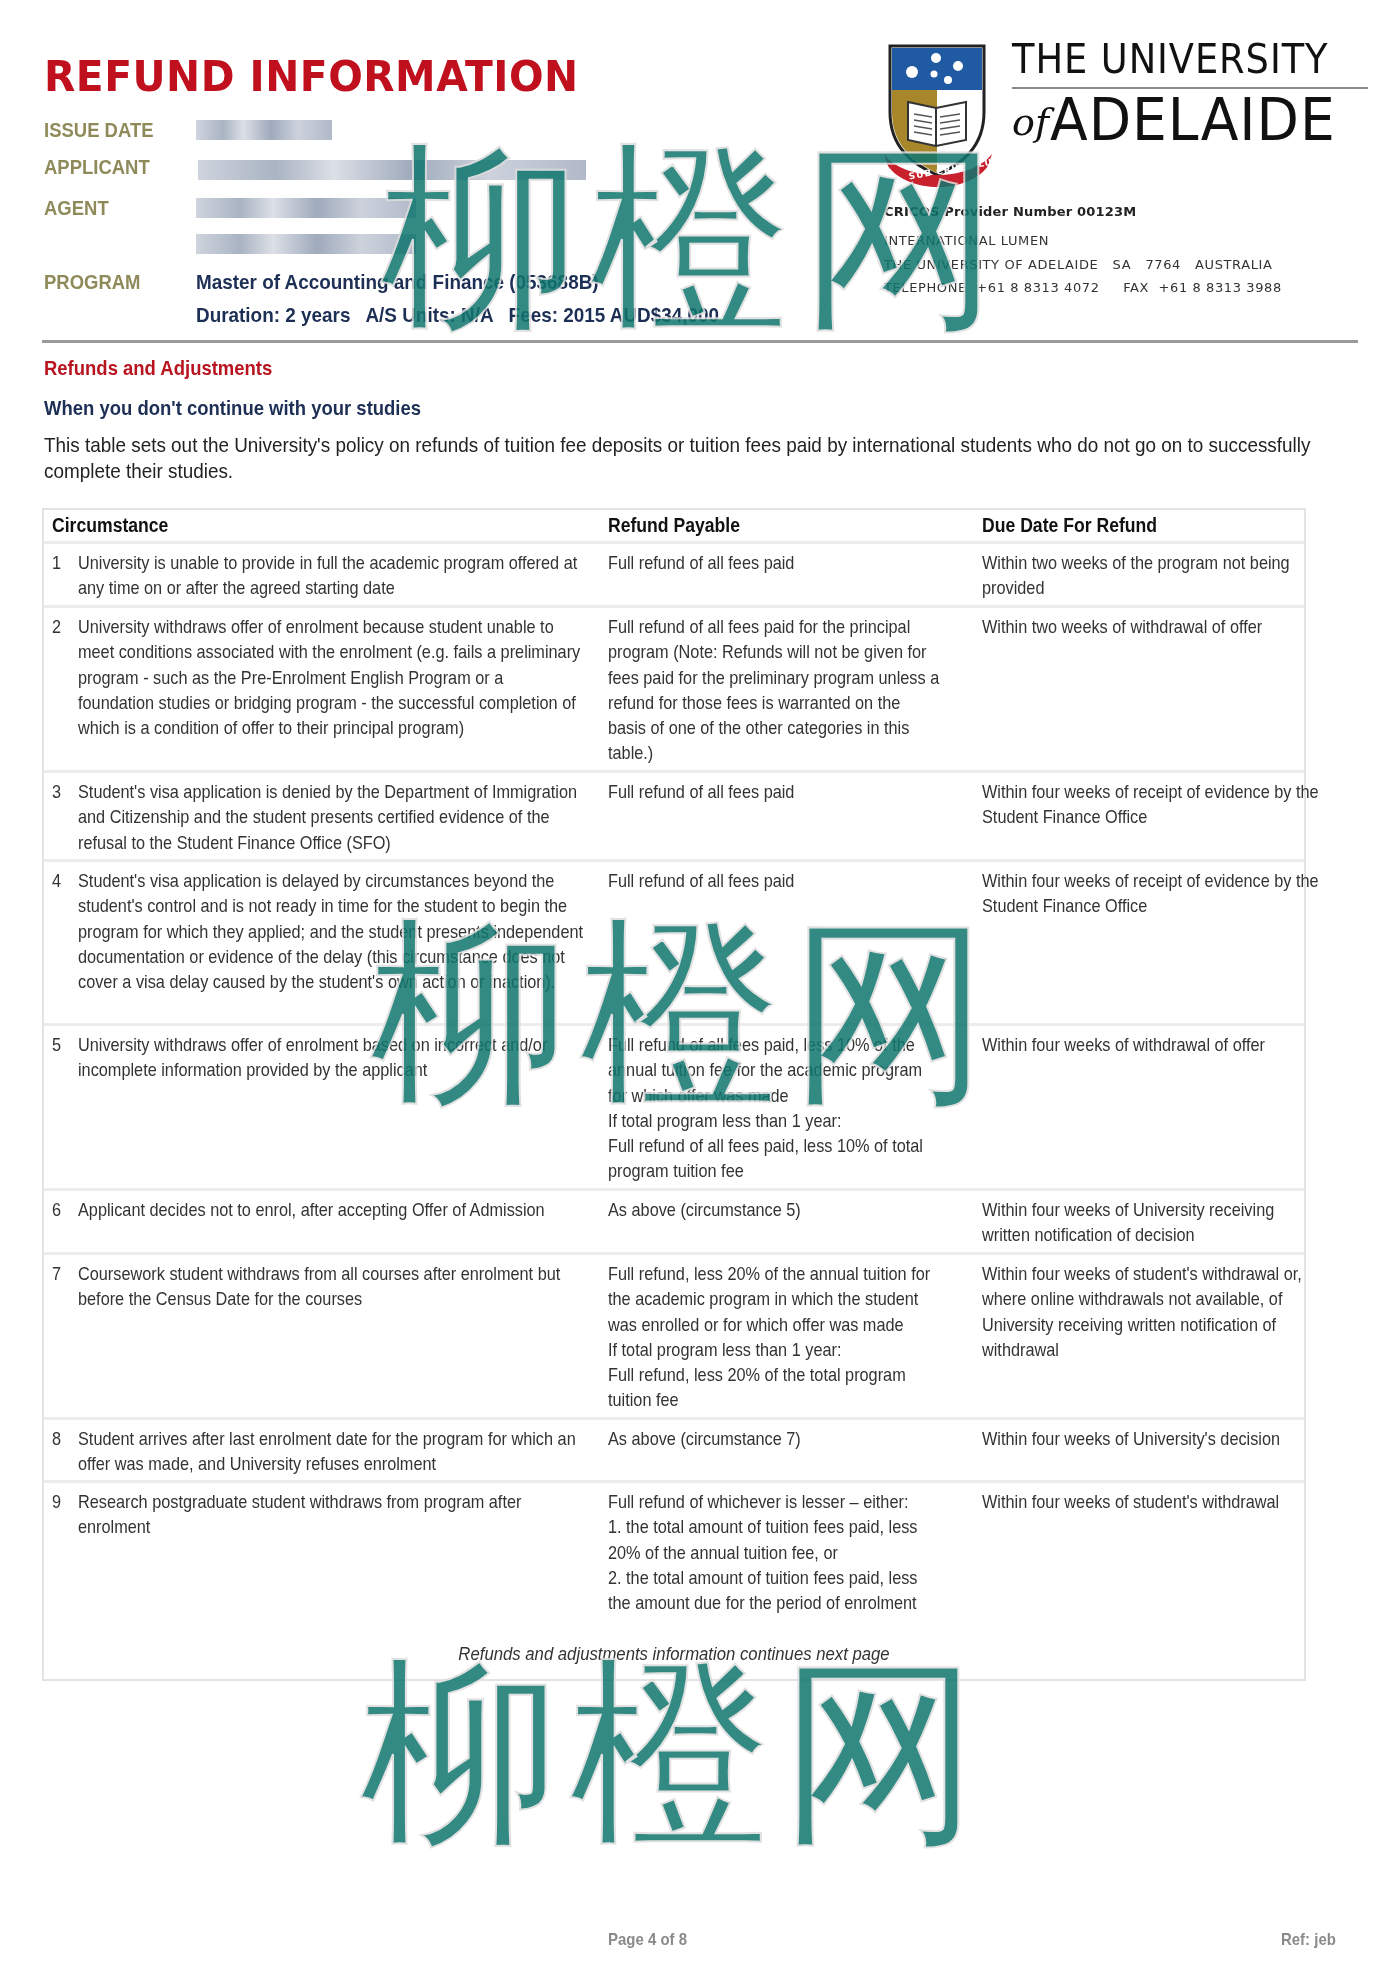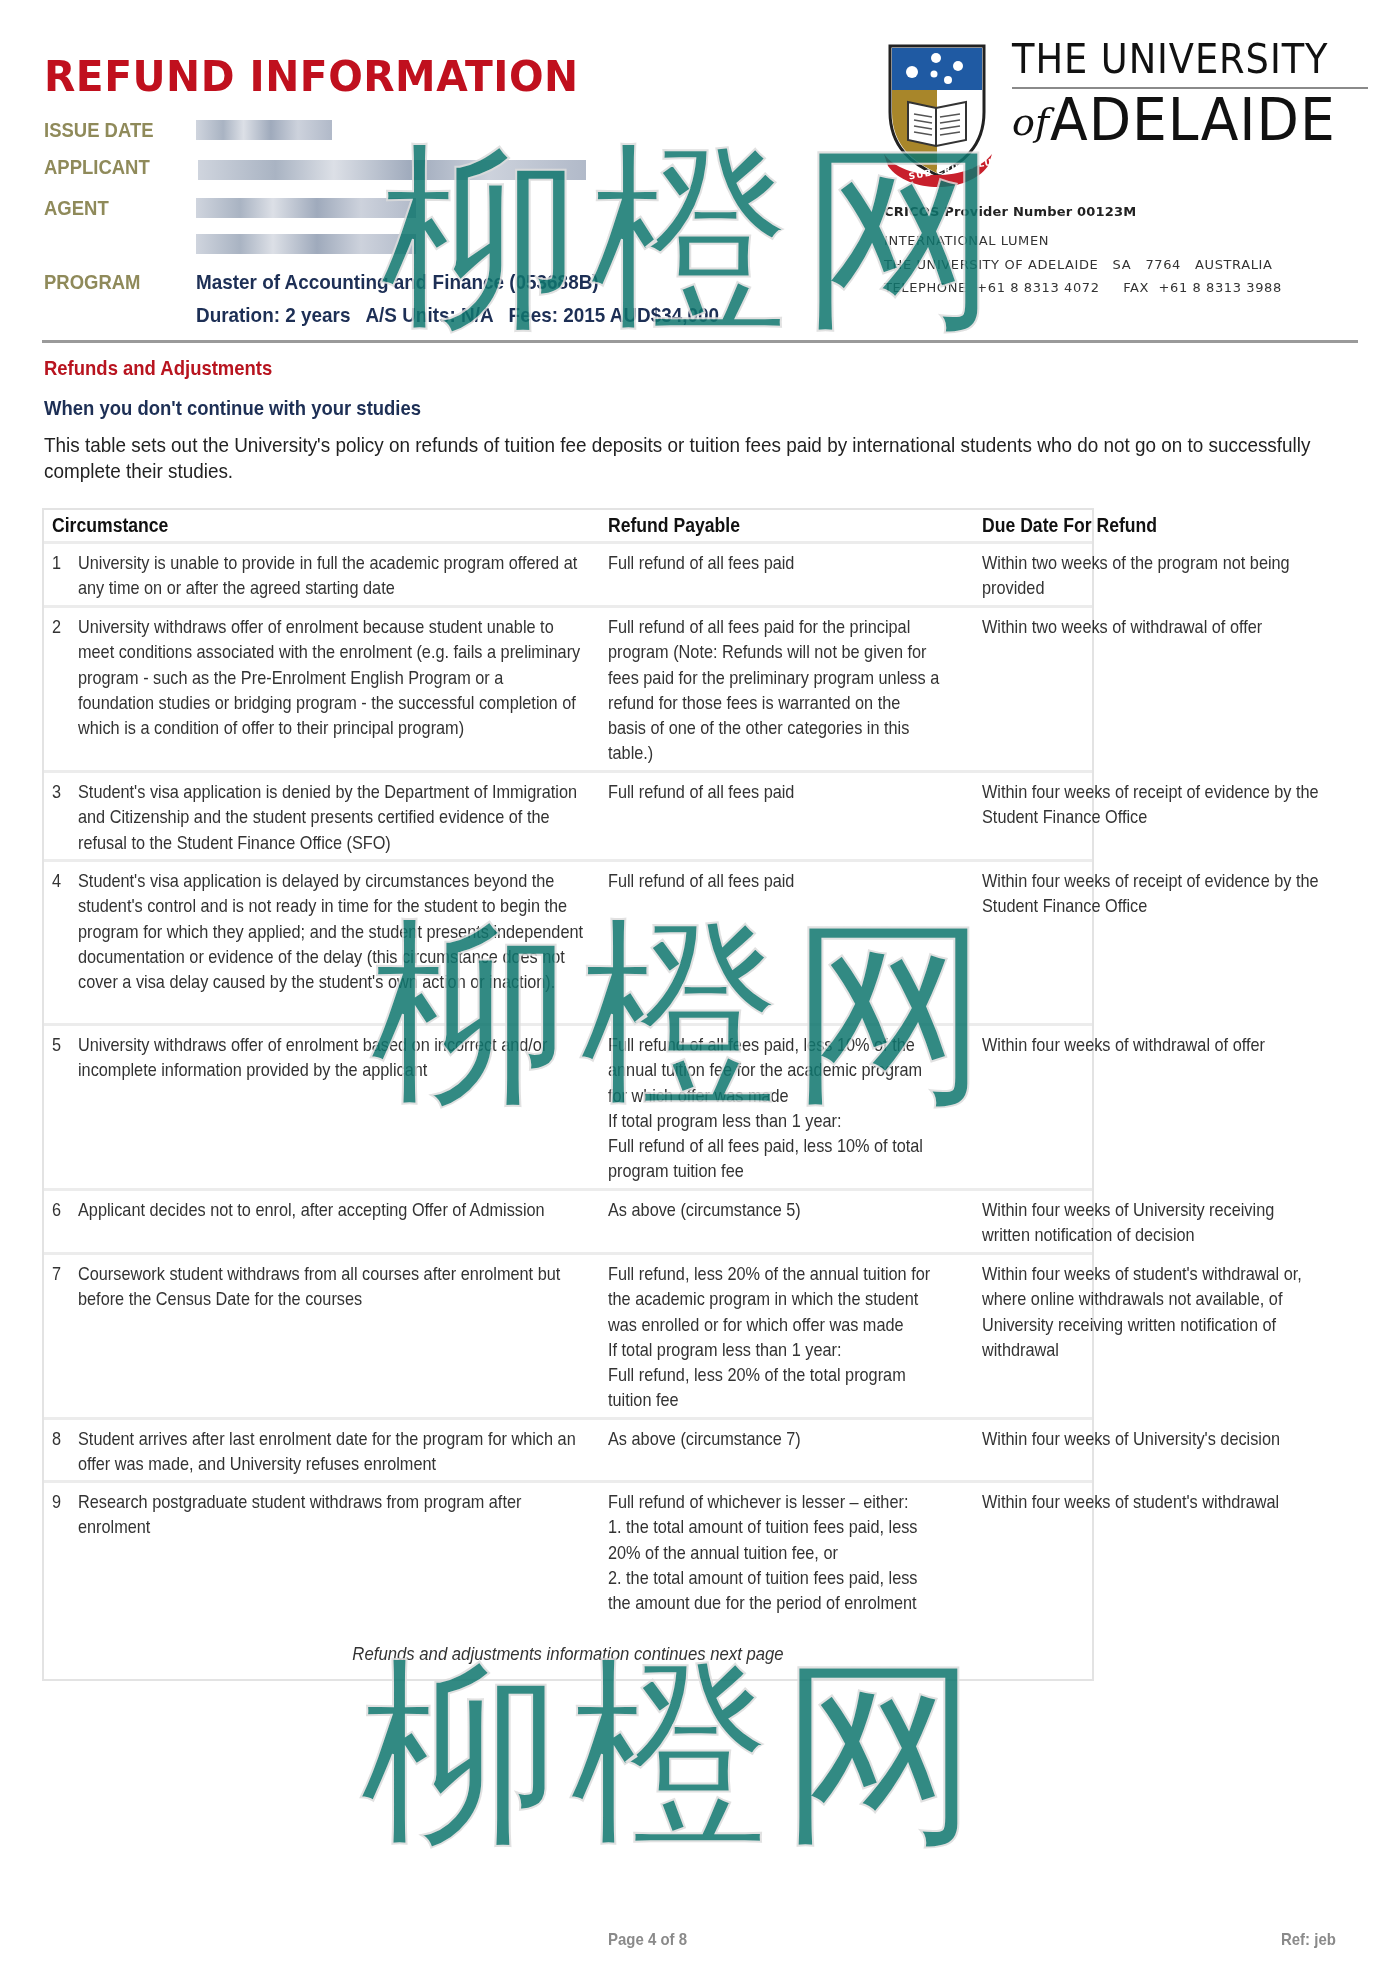--- a/index.html
+++ b/index.html
@@ -24,21 +24,21 @@
   .addr { left: 884px; font-size: 13px; color: #333; letter-spacing: 0.6px; white-space: nowrap; font-family: "DejaVu Sans", sans-serif; }
   .addr.bold { font-weight: bold; color: #222; letter-spacing: 0.2px; }
 
   .hr { left: 42px; top: 340px; width: 1316px; height: 3px; background: #9a9a9a; }
 
   .sec-title { left: 44px; top: 356px; font-size: 21px; font-weight: bold; color: #b8141f; transform: scaleX(0.88); transform-origin: left; }
   .sub-title { left: 44px; top: 396px; font-size: 21px; font-weight: bold; color: #1d2f55; transform: scaleX(0.88); transform-origin: left; }
   .intro { left: 44px; top: 432px; width: 1440px; font-size: 21px; line-height: 26px; color: #222; transform: scaleX(0.9); transform-origin: left; }
 
   
-  .tbl { left: 42px; top: 508px; width: 1052px; border: 2px solid #e3e3e3; box-sizing: border-box; }
+  .tbl { left: 42px; top: 508px; width: 1264px; border: 2px solid #e3e3e3; box-sizing: border-box; }
   .trow { position: relative; border-bottom: 3px solid #ececec; box-sizing: border-box; }
   .trow:last-child { border-bottom: none; }
   .th-cell { position: absolute; top: 4px; font-size: 20px; font-weight: bold; color: #111; transform: scaleX(0.88); transform-origin: left; white-space: nowrap; }
   .notice { text-align: center; font-size: 20px; font-weight: bold; color: #111; padding-top: 5px; transform: scaleX(0.88); transform-origin: center; white-space: nowrap; }
   .cell { position: absolute; top: 6px; font-size: 18.5px; line-height: 25.3px; color: #333; white-space: pre-line; transform: scaleX(0.88); transform-origin: left; }
   .num { left: 8px; width: 20px; }
   .c1 { left: 34px; width: 574px; }
   .c2 { left: 564px; width: 380px; }
   .c3 { left: 938px; width: 390px; }
   .cont { text-align: center; font-size: 19px; font-style: italic; color: #333; padding-top: 20px; transform: scaleX(0.88); transform-origin: center; }

